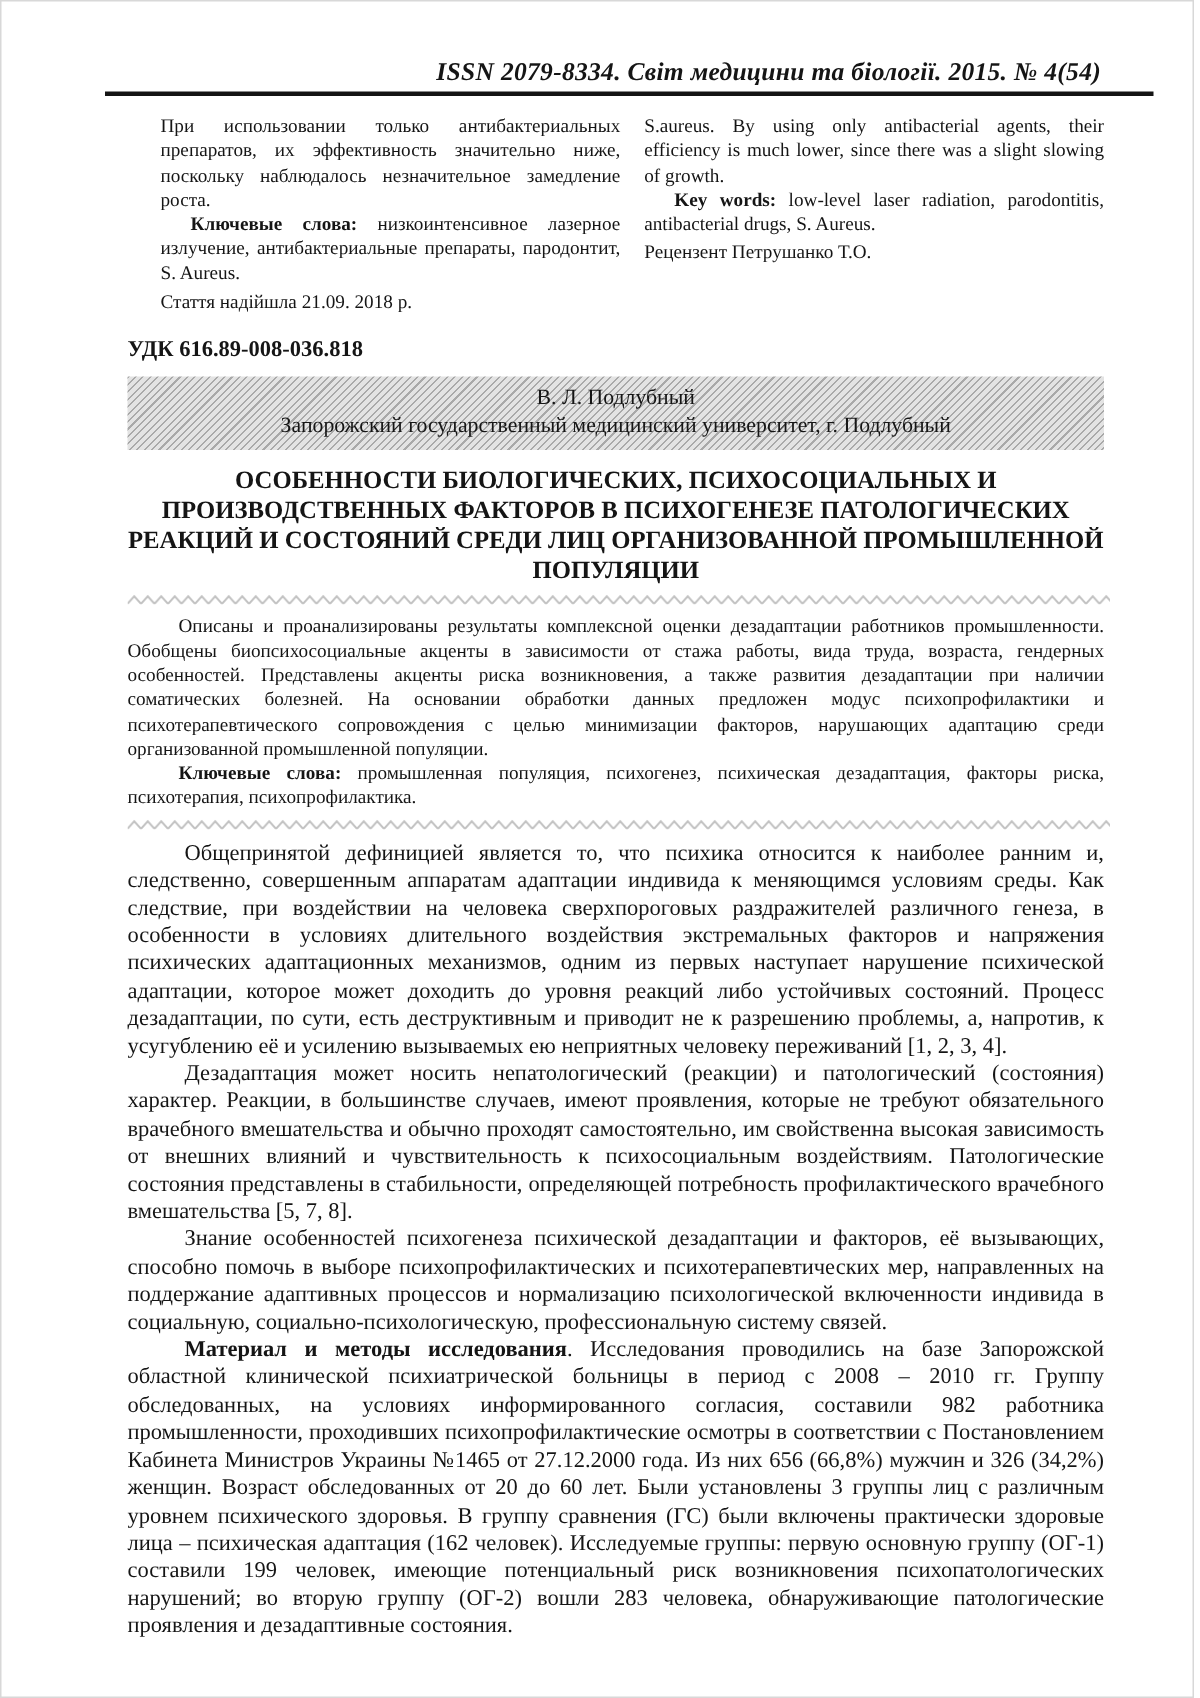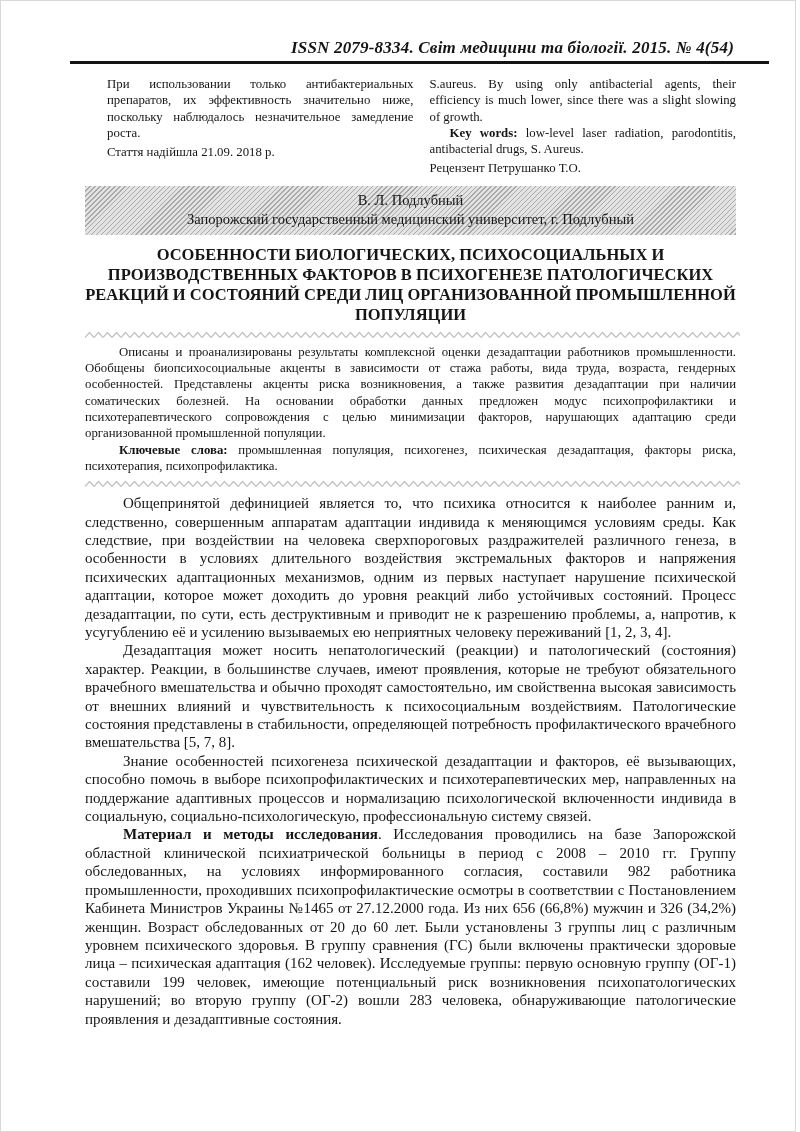--- a/index.html
+++ b/index.html
@@ -65,29 +65,31 @@
 <body>
 
 <div class="page">
 
   <div class="issn-line">ISSN 2079-8334. Світ медицини та біології. 2015. № 4(54)</div>
   <div class="header-rule"></div>
 
   <div class="twocol">
     <div class="col">
       <p>При использовании только антибактериальных препаратов, их эффективность значительно ниже, поскольку наблюдалось незначительное замедление роста.</p>
+      <p class="kw"><b class="lead">Ключевые слова:</b><span> низкоинтенсивное лазерное излучение, антибактериальные препараты, пародонтит, S. Aureus.</span></p>
       <p class="signoff">Стаття надійшла 21.09. 2018 р.</p>
     </div>
     <div class="col">
       <p>S.aureus. By using only antibacterial agents, their efficiency is much lower, since there was a slight slowing of growth.</p>
       <p class="kw"><b class="lead">Key words:</b><span> low-level laser radiation, parodontitis, antibacterial drugs, S. Aureus.</span></p>
       <p class="signoff">Рецензент Петрушанко Т.О.</p>
     </div>
   </div>
 
+  <div class="udk">УДК 616.89-008-036.818</div>
 
   <div class="banner">
     <div>В. Л. Подлубный</div>
     <div>Запорожский государственный медицинский университет, г. Подлубный</div>
   </div>
 
   <div class="article-title">ОСОБЕННОСТИ БИОЛОГИЧЕСКИХ, ПСИХОСОЦИАЛЬНЫХ И ПРОИЗВОДСТВЕННЫХ ФАКТОРОВ В ПСИХОГЕНЕЗЕ ПАТОЛОГИЧЕСКИХ РЕАКЦИЙ И СОСТОЯНИЙ СРЕДИ ЛИЦ ОРГАНИЗОВАННОЙ ПРОМЫШЛЕННОЙ ПОПУЛЯЦИИ</div>
 
   <svg class="zigzag" width="655" height="8" xmlns="http://www.w3.org/2000/svg">
     <defs>

